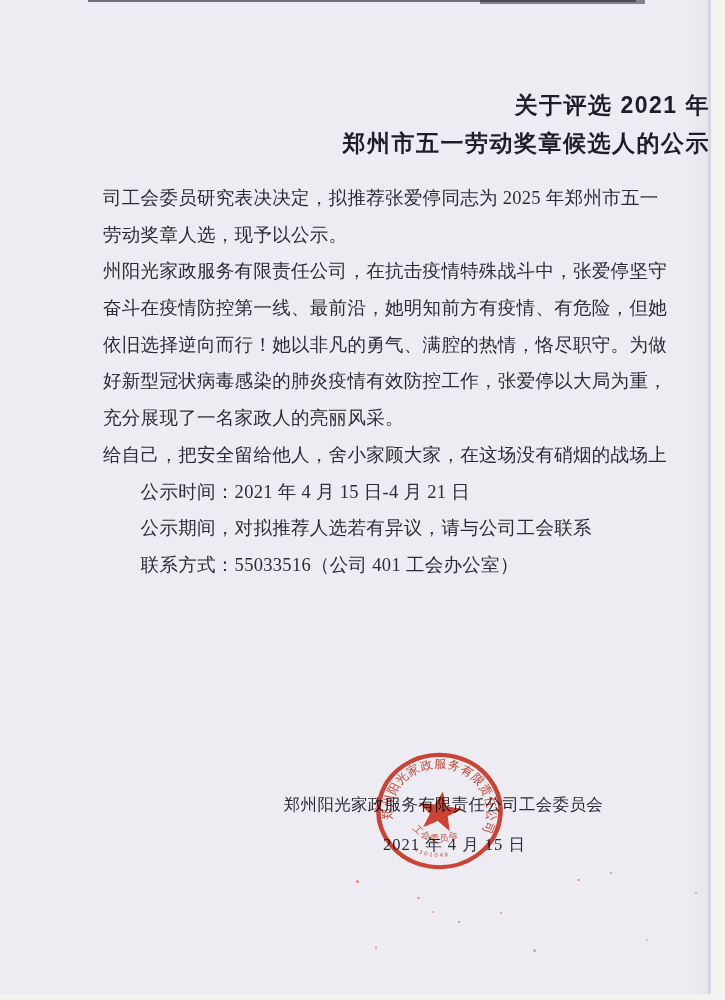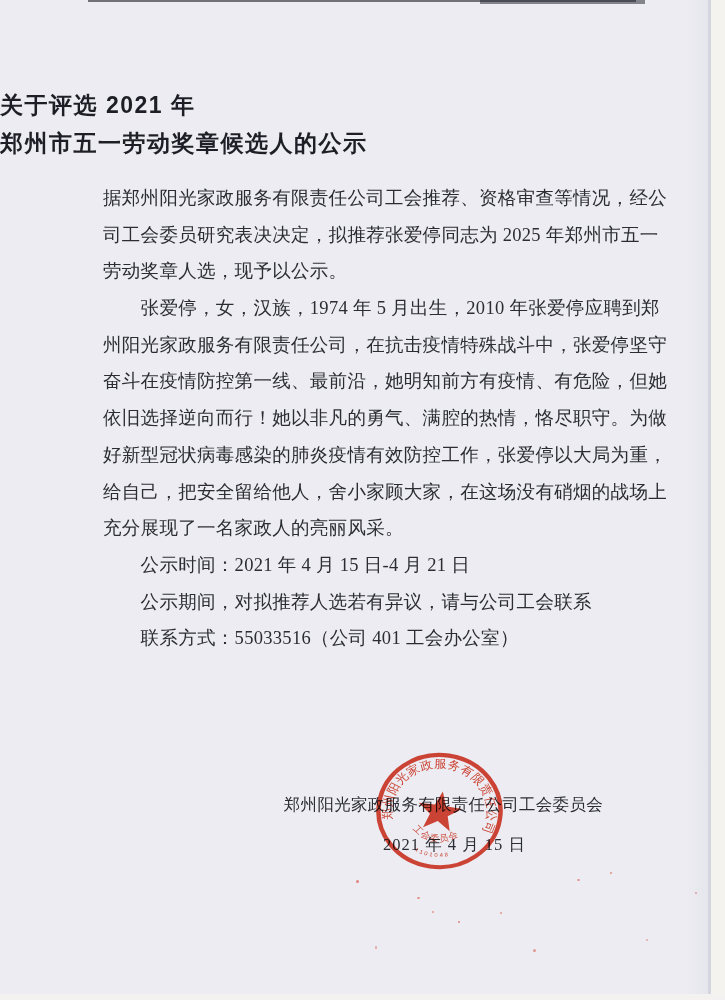--- a/index.html
+++ b/index.html
@@ -37,21 +37,21 @@
     background: linear-gradient(to right, rgba(236,236,242,0), rgba(224,224,232,.55));
   }
   .bottom-strip {
     position: absolute; left: 0; right: 0; bottom: 0; height: 6px;
     background: #f3f2f0;
   }
 
   
   .title-block {
     position: absolute; top: 86px; left: 0; width: 710px;
-    text-align: left; z-index: 2;
+    text-align: right; z-index: 2;
   }
   .title-line {
     height: 38px; line-height: 38px;
     font-family: "Liberation Sans", "DejaVu Sans", sans-serif;
     font-weight: 700; font-size: 23px; letter-spacing: 1.5px;
     color: #1e1e26; white-space: nowrap;
   }
   .body-block {
     position: absolute; top: 180px; left: 103px; width: 530px; z-index: 2;
   }
@@ -106,30 +106,28 @@
   <div class="edge-shadow"></div>
   <div class="edge-strip"></div>
   <div class="bottom-strip"></div>
 
   <div class="title-block">
     <div class="title-line">关于评选 2021 年</div>
     <div class="title-line">郑州市五一劳动奖章候选人的公示</div>
   </div>
 
   <div class="body-block">
-    <div class="body-line">据郑州阳光家政服务有限责任公司工会推荐、资格审查等情况，经公</div>
     <div class="body-line">司工会委员研究表决决定，拟推荐张爱停同志为 2025 年郑州市五一</div>
     <div class="body-line">劳动奖章人选，现予以公示。</div>
-    <div class="body-line">　　张爱停，女，汉族，1974 年 5 月出生，2010 年张爱停应聘到郑</div>
     <div class="body-line">州阳光家政服务有限责任公司，在抗击疫情特殊战斗中，张爱停坚守</div>
     <div class="body-line">奋斗在疫情防控第一线、最前沿，她明知前方有疫情、有危险，但她</div>
     <div class="body-line">依旧选择逆向而行！她以非凡的勇气、满腔的热情，恪尽职守。为做</div>
     <div class="body-line">好新型冠状病毒感染的肺炎疫情有效防控工作，张爱停以大局为重，</div>
+    <div class="body-line">充分展现了一名家政人的亮丽风采。</div>
     <div class="body-line">给自己，把安全留给他人，舍小家顾大家，在这场没有硝烟的战场上</div>
-    <div class="body-line">充分展现了一名家政人的亮丽风采。</div>
     <div class="body-line">　　公示时间：2021 年 4 月 15 日-4 月 21 日</div>
     <div class="body-line">　　公示期间，对拟推荐人选若有异议，请与公司工会联系</div>
     <div class="body-line">　　联系方式：55033516（公司 401 工会办公室）</div>
   </div>
 
   <div class="signature-line">郑州阳光家政服务有限责任公司工会委员会</div>
   <div class="date-line">2021 年 4 月 15 日</div>
 
   <svg class="seal" viewBox="0 0 137 137" xmlns="http://www.w3.org/2000/svg">
     <g transform="rotate(9 68.5 68.5)" fill="#d93a26">

